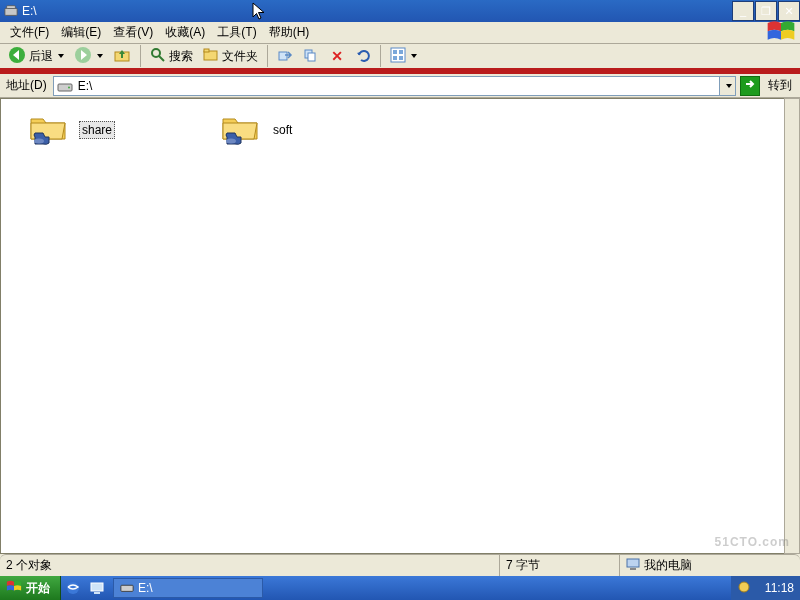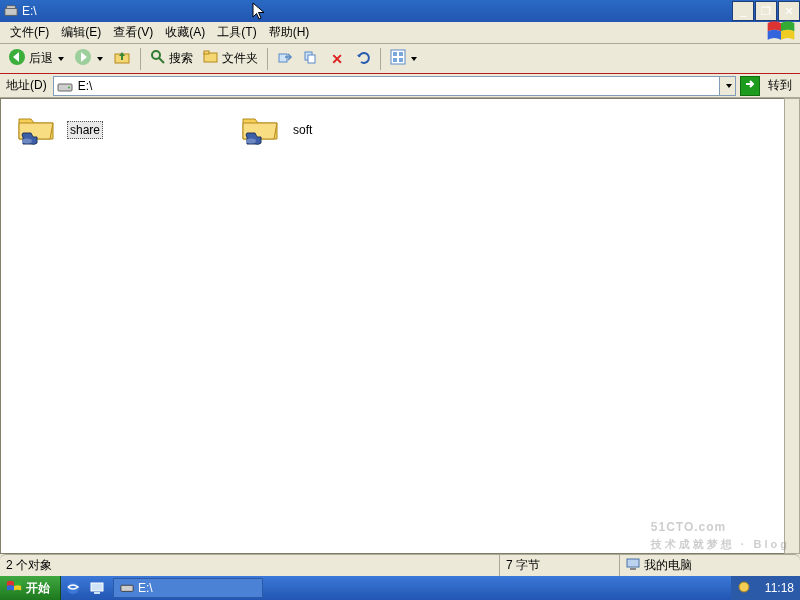--- a/index.html
+++ b/index.html
@@ -11,39 +11,39 @@
     .titlebar .title-text { flex: 1; }
     .titlebar .win-btns { display: flex; }
     .titlebar .win-btn { width: 22px; height: 20px; margin-left: 1px; background: #ece9d8; border: 1px solid #1e3e78; display: flex; align-items: center; justify-content: center; font-family: Arial; font-size: 11px; }
 
     
     .menubar { height: 22px; background: #ece9d8; display: flex; align-items: center; padding: 0 4px; border-bottom: 1px solid #aca899; }
     .menu-item { padding: 2px 6px; }
     .menubar .brand { margin-left: auto; width: 30px; height: 20px; display:flex; align-items:center; justify-content:center; }
 
     
-    .toolbar { height: 30px; background: #ece9d8; border-bottom: 1px solid #b91c1c; display: flex; align-items: center; padding: 0 4px; gap: 2px; }
+    .toolbar { height: 30px; background: #ece9d8; border-bottom: 6px solid #b91c1c; display: flex; align-items: center; padding: 0 4px; gap: 2px; }
     .tbtn { height: 24px; min-width: 24px; display:flex; align-items:center; justify-content:center; padding: 0 3px; gap: 3px; border: 1px solid transparent; }
     .sep { width: 1px; height: 22px; background: #aca899; margin: 0 3px; }
     .drop-arrow { width: 0; height: 0; border-left: 3px solid transparent; border-right: 3px solid transparent; border-top: 4px solid #000; margin-left:2px; }
     .red-x { color:#d22; font-weight:bold; font-size:14px; }
 
     
     .addrbar { height: 24px; background:#ece9d8; display:flex; align-items:center; padding: 0 4px; border-bottom:1px solid #aca899; gap:4px; }
     .addr-label { padding: 0 2px; }
     .addr-input-wrap { flex:1; display:flex; align-items:center; background:#fff; border:1px solid #7f9db9; height:20px; }
     .addr-icon { width:16px; height:16px; margin:0 3px;}
     .addr-text { flex:1; padding-left:2px; }
     .addr-drop { width:16px; height:18px; background:#ece9d8; border-left:1px solid #7f9db9; display:flex; align-items:center; justify-content:center; }
     .go-btn { height:20px; width:20px; background: #1d9b1d; border:1px solid #0f6f0f; display:flex; align-items:center; justify-content:center; color:#fff; }
     .go-label { padding: 0 4px; }
 
     
     .content { position:absolute; left:0; right:0; top:98px; bottom:46px; background:#fff; border:1px solid #817f68; border-right:none; overflow:hidden; }
-    .file-grid { padding:14px 16px; display:flex; gap:64px;align-items:center; }
+    .file-grid { padding:14px 28px; display:flex; gap:32px;align-items:center; }
     .folder-item { display:flex; align-items:center; gap:10px; width:160px; }
     .folder-icon { width:40px; height:34px; position:relative; }
     .folder-label { padding:1px 2px; }
     .folder-label.selected { border:1px dotted #555; background:#e8e8e8; }
 
     
     .fold-svg { width:40px; height:34px; }
 
     
     .vscroll { position:absolute; top:98px; bottom:46px; right:0; width:16px; background:#ece9d8; border:1px solid #aca899; }
@@ -217,21 +217,20 @@
           </svg>
       </span>
       <span class="folder-label">soft</span>
     </div>
   </div>
 </div>
 <div class="vscroll"></div>
 
 <div class="watermark">
   <span>51CTO.com</span>
-  <small>技术成就梦想 · Blog</small>
 </div>
 
 <div class="statusbar">
   <div class="status-panel status-flex">2 个对象</div>
   <div class="status-panel" style="width:120px">7 字节</div>
   <div class="status-panel" style="width:180px;border-right:none">
     <span><svg width="14" height="14" viewBox="0 0 14 14">
           <rect x="1" y="2" width="12" height="8" fill="#bcd3ef" stroke="#4a72a8"></rect>
           <rect x="4" y="11" width="6" height="2" fill="#888"></rect>
         </svg></span>

